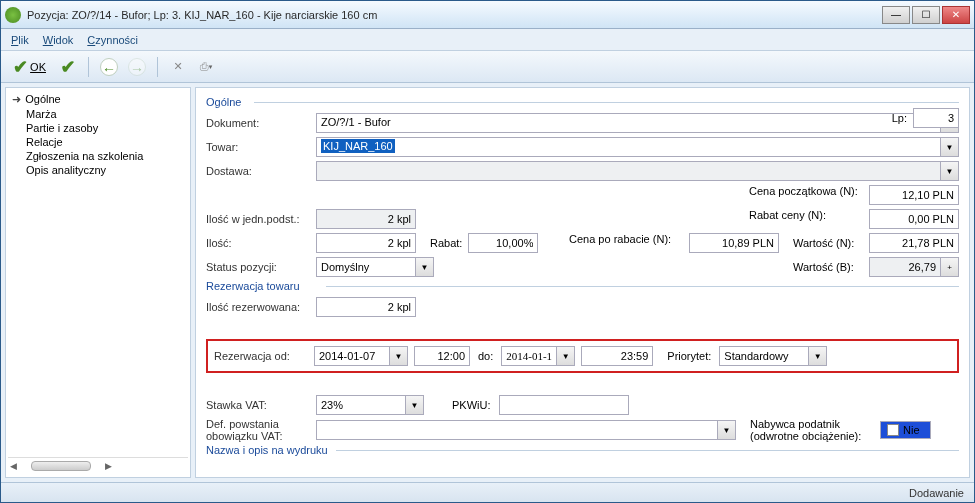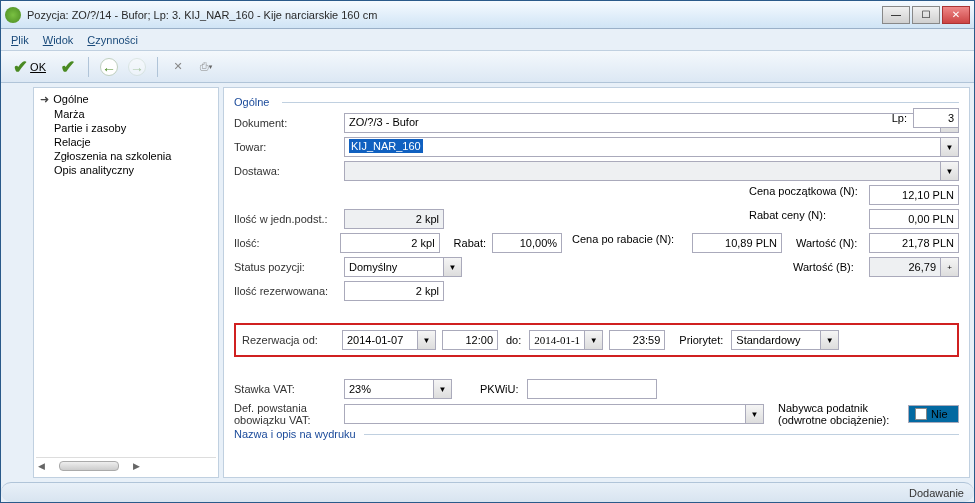--- a/index.html
+++ b/index.html
@@ -18,21 +18,21 @@
 .menubar span { cursor:pointer; text-decoration: underline; text-decoration-color: transparent; }
 .menubar span:first-letter { text-decoration: underline; }
 
 .toolbar { height: 32px; display:flex; align-items:center; padding: 0 6px; gap:4px; background: linear-gradient(to bottom,#f4f8fc,#dce8f4); border-bottom:1px solid #b0c4d8;}
 .tb-btn { width:24px; height:24px; display:flex; align-items:center; justify-content:center; cursor:pointer; border-radius:3px; }
 .tb-sep { width:1px; height:20px; background:#b0c4d8; margin:0 4px;}
 .ok-btn { display:flex; align-items:center; gap:2px; padding:0 6px; height:24px; border-radius:3px; cursor:pointer;}
 .check-green { color:#4a8a22; font-size:18px; font-weight:bold;}
 .nav-arrow { color:#4a8a22; font-size:14px; background:#fff; border-radius:50%; border:1px solid #c0d0c0; width:18px; height:18px; display:flex; align-items:center; justify-content:center;}
 
-.body { flex:1; display:flex; overflow:hidden;padding-left:28px; }
+.body { flex:1; display:flex; overflow:hidden; }
 .sidebar { width: 186px; background:#fff; border:1px solid #c0d0e0; margin:4px 2px 4px 4px; padding:4px 2px; overflow:hidden;}
 .side-item { padding:1px 4px 1px 18px; cursor:pointer; white-space:nowrap; }
 .side-item.sel { background:#fff; }
 .side-item.sel::before { content:"➜"; position:relative; left:-14px; margin-right:-10px; color:#444;}
 .sidebar-scroll { height:16px; margin-top:auto; border-top:1px solid #ddd; display:flex; align-items:center; padding:0 2px;}
 .sb-thumb{ width:60px; height:10px; background:linear-gradient(#eee,#ccc); border:1px solid #aaa; border-radius:4px; margin:0 14px;}
 .sb-arr{ font-size:9px; color:#666;}
 
 .main { flex:1; background:#fff; border:1px solid #c0d0e0; margin:4px 4px 4px 2px; padding:6px 10px; overflow:auto; position:relative;}
 .fieldset-label { color:#1a4a9a; margin:2px 0 4px 0; position:relative;}
@@ -49,21 +49,21 @@
 .val-input { border:1px solid #aab; padding:2px 4px; background:#fff; height:20px;}
 .dd-btn { width:18px; height:20px; border:1px solid #aab; border-left:none; background:linear-gradient(#f5f5f5,#ddd); display:flex; align-items:center; justify-content:center; cursor:pointer; font-size:8px;}
 .long-field { flex:1; display:flex;}
 .long-field .val-input { flex:1;}
 .sel-blue { background:#1060c0; color:#fff; padding:1px 2px;}
 
 .num-r { text-align:right;}
 
 .red-box { border:2px solid #d02020; padding:4px 6px; margin:21px 0;}
 
-.statusbar { height:20px; background:linear-gradient(#e8f0f8,#d8e4f0); border-top:1px solid #b0c4d8; display:flex; align-items:center; justify-content:flex-end; padding:0 10px; color:#333;border-radius:10px;}
+.statusbar { height:20px; background:linear-gradient(#e8f0f8,#d8e4f0); border-top:1px solid #b0c4d8; display:flex; align-items:center; justify-content:flex-end; padding:0 10px; color:#333;}
 
 .checkbox { width:12px; height:12px; border:1px solid #888; background:#fff; display:inline-block; margin-right:4px; vertical-align:middle;}
 </style>
 </head>
 <body>
 
 <div class="window">
   <div class="titlebar">
     <div class="titlebar-icon"></div>
     <div class="titlebar-text">Pozycja: ZO/?/14 - Bufor; Lp: 3. KIJ_NAR_160 - Kije narciarskie 160 cm</div>
@@ -124,21 +124,21 @@
     <div class="main">
       <div class="lp-box">
         <span>Lp:</span>
         <input class="val-input num-r" value="3" style="">
       </div>
       <div class="fieldset-label">Ogólne</div>
 
       <div class="row">
         <div class="lbl">Dokument:</div>
         <div class="long-field">
-          <div class="val-input" style="flex:1;">ZO/?/3 - Bufor</div>
+          <div class="val-input" style="flex:1;">ZO/?/1 - Bufor</div>
           <div class="dd-btn">▼</div>
         </div>
       </div>
 
       <div class="row">
         <div class="lbl">Towar:</div>
         <div class="long-field">
           <div class="val-input" style="flex:1;"><span class="sel-blue">KIJ_NAR_160</span></div>
           <div class="dd-btn">▼</div>
         </div>
@@ -187,40 +187,41 @@
         <div style="display:flex;">
           <input class="val-input" style="width: 100px;" value="Domyślny">
           <div class="dd-btn">▼</div>
         </div>
         <div style="flex:1"></div>
         <span style="width:76px;">Wartość (B):</span>
         <input class="val-input num-r" style="width: 72px; background: rgb(238, 240, 242);" value="26,79">
         <div class="dd-btn" style="width:18px;">+</div>
       </div>
 
+      <div class="fieldset-label long">Rezerwacja towaru</div>
 
       <div class="row">
         <div class="lbl">Ilość rezerwowana:</div>
         <input class="val-input num-r" style="width: 100px;" value="2 kpl">
       </div>
 
       <div class="red-box">
         <div class="row" style="margin:0;">
           <div class="lbl" style="width:100px;">Rezerwacja od:</div>
           <div style="display:flex;border-radius:6px;">
             <input class="val-input" style="width: 76px;" value="2014-01-07">
             <div class="dd-btn">▼</div>
           </div>
           <input class="val-input num-r" style="width: 56px; margin-left: 6px;" value="12:00">
           <span style="margin:0 8px;">do:</span>
           <div style="display:flex;">
             <input class="val-input" style="width: 56px; font-family: Liberation Serif, serif;" value="2014-01-10">
             <div class="dd-btn">▼</div>
           </div>
-          <input class="val-input num-r" style="width: 56px; margin-left: 6px;" value="23:59">
+          <input class="val-input num-r" style="width: 72px; margin-left: 6px;" value="23:59">
           <span style="margin:0 8px 0 14px;">Priorytet:</span>
           <div style="display:flex;">
             <input class="val-input" style="width: 90px;" value="Standardowy">
             <div class="dd-btn">▼</div>
           </div>
         </div>
       </div>
 
 
       <div class="row">
@@ -233,21 +234,21 @@
         <input class="val-input" style="width: 130px;" value="">
       </div>
 
       <div class="row">
         <div class="lbl" style="line-height:1.1;">Def. powstania obowiązku VAT:</div>
         <div class="long-field" style="max-width:420px;">
           <input class="val-input" style="flex: 1 1 0%;" value="">
           <div class="dd-btn">▼</div>
         </div>
         <span style="margin-left:14px;width:130px;line-height:1.1;">Nabywca podatnik (odwrotne obciążenie):</span>
-        <div style="display:flex;align-items:center;border:1px solid #aab;background:#0369a1;padding:2px 10px 2px 6px;justify-content:flex-end;">
+        <div style="display:flex;align-items:center;border:1px solid #aab;background:#1d4ed8;padding:2px 10px 2px 6px;justify-content:flex-end;">
           <span class="checkbox"></span>
           <span>Nie</span>
         </div>
       </div>
 
       <div class="fieldset-label naz">Nazwa i opis na wydruku</div>
     </div>
   </div>
 
   <div class="statusbar">

